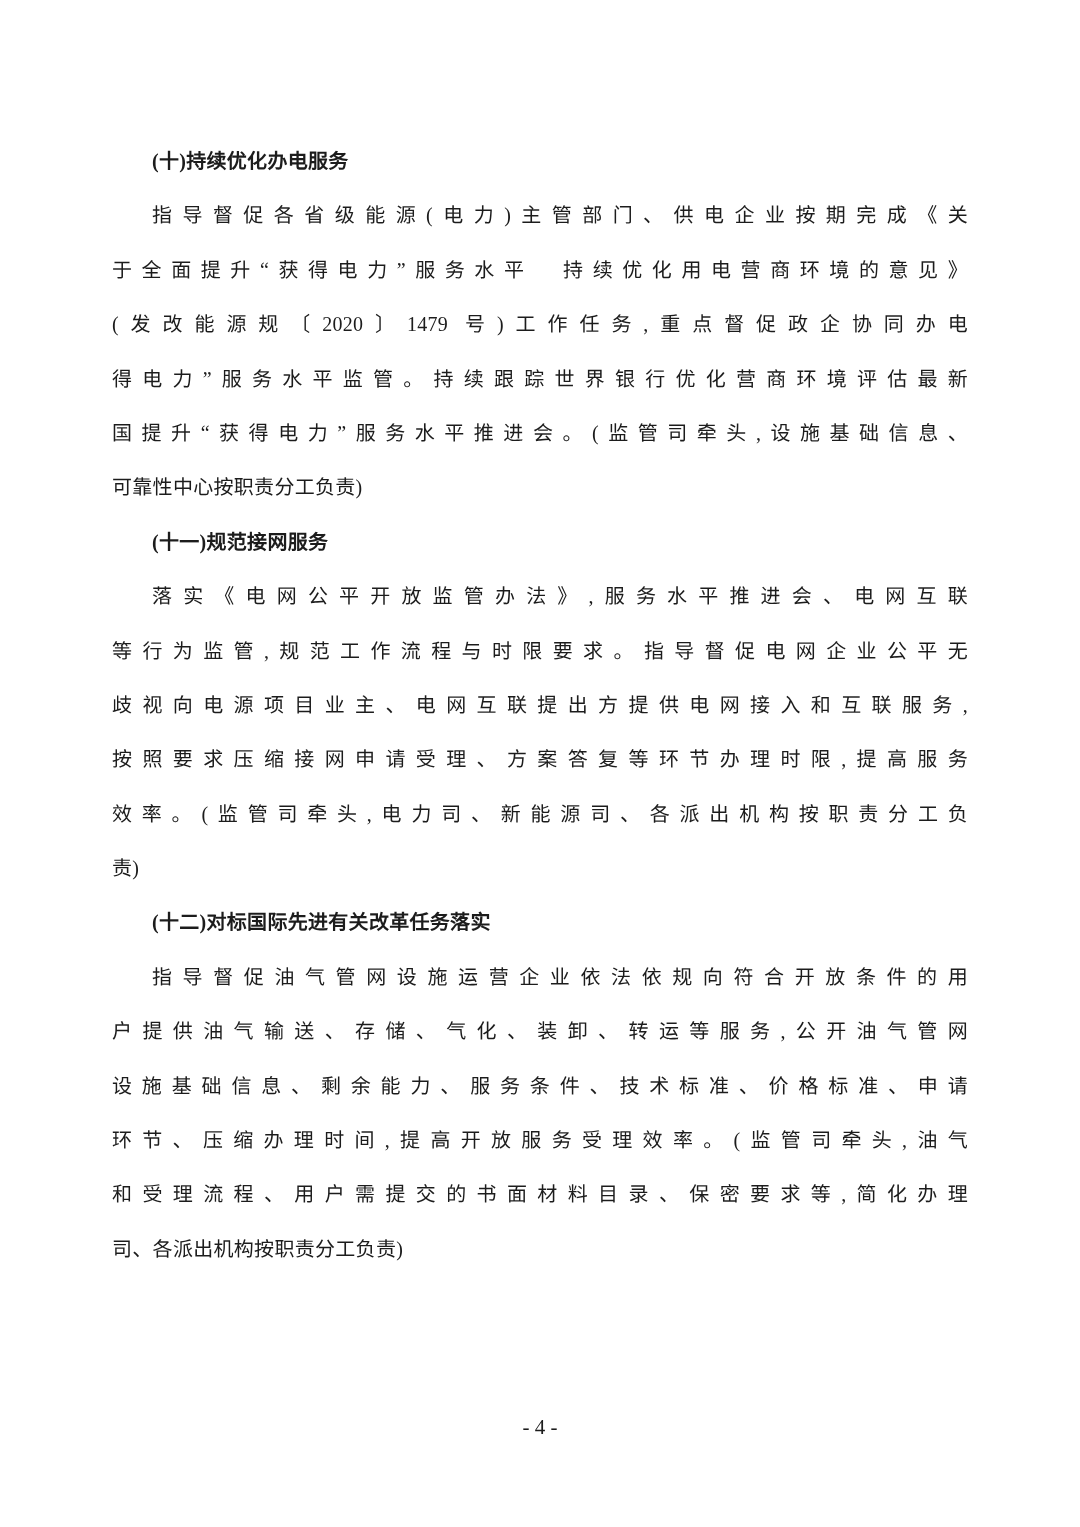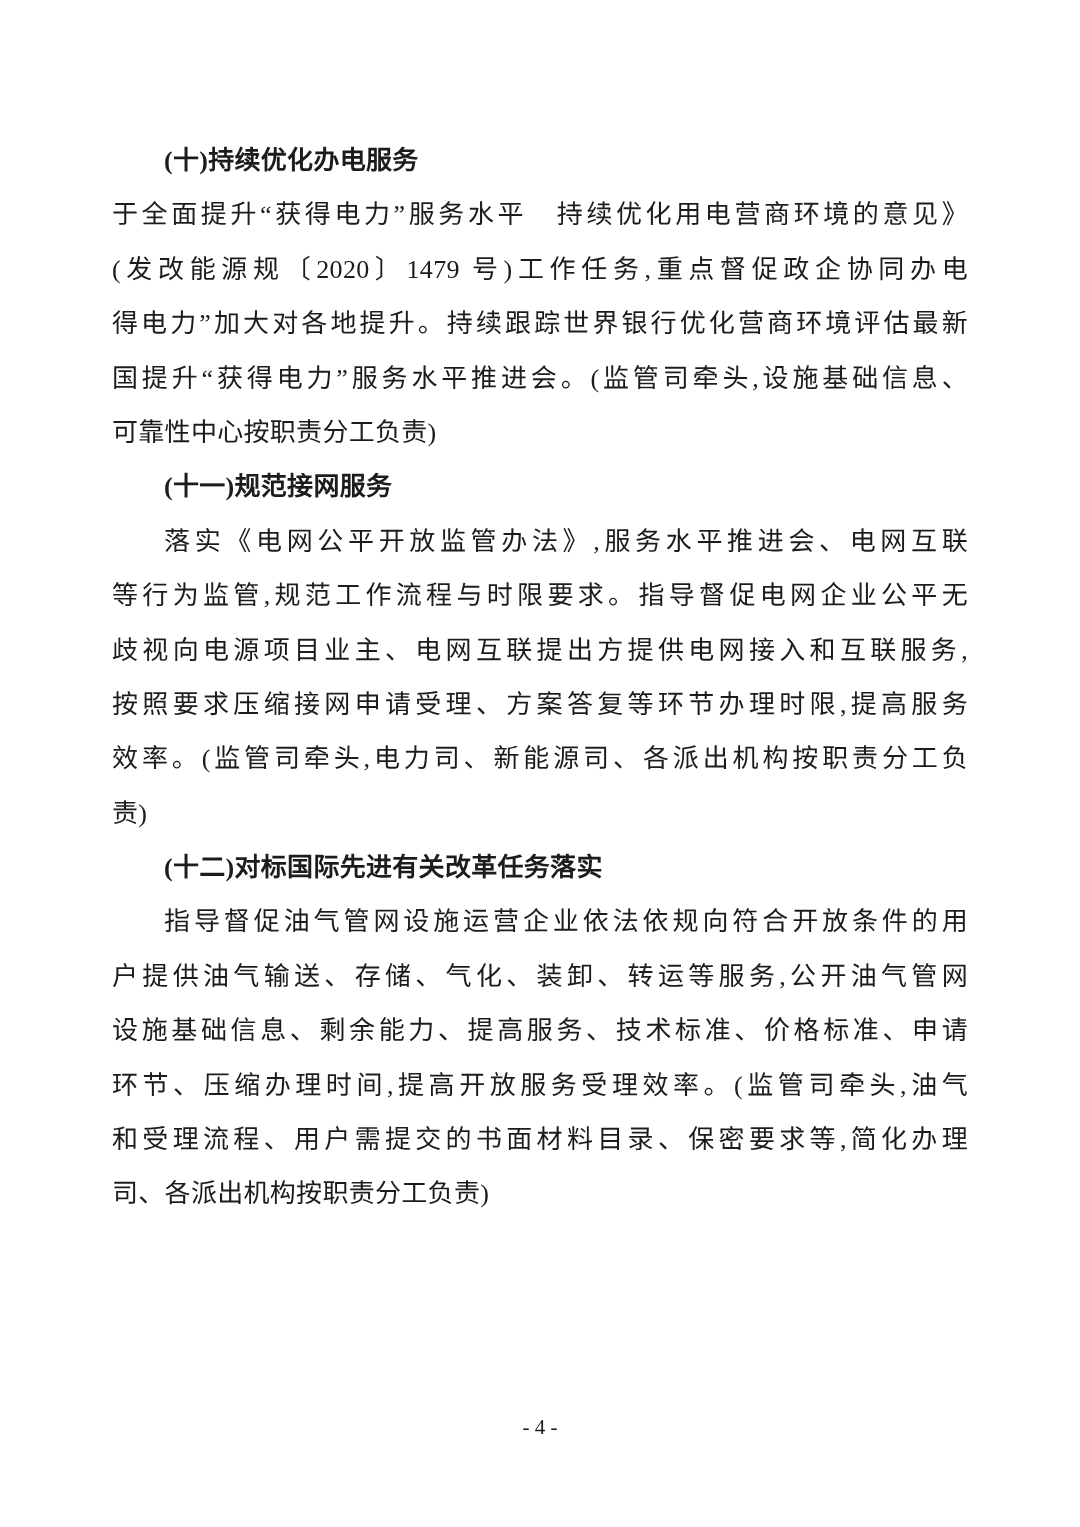--- a/index.html
+++ b/index.html
@@ -16,21 +16,21 @@
     font-family: "Liberation Serif", "DejaVu Serif", serif;
     color: #1c1c1c;
   }
   .content {
     position: absolute;
     left: 112px;
     top: 134px;
     width: 856px;
   }
   .line {
-    font-size: 26px;
+    font-size: 20px;
     line-height: 54.4px;
     height: 54.4px;
     text-align: justify;
     text-align-last: justify;
     text-justify: inter-ideograph;
     letter-spacing: 0.3px;
   }
   .indent {
     text-indent: 2em;
   }
@@ -57,40 +57,41 @@
   }
 </style>
 </head>
 <body>
 
 <div class="page">
   <div class="content">
 
     <div class="line heading">(十)持续优化办电服务</div>
 
+    <div class="line indent">指导督促各省级能源(电力)主管部门、供电企业按期完成《关</div>
     <div class="line">于全面提升“获得电力”服务水平　持续优化用电营商环境的意见》</div>
     <div class="line">(发改能源规〔2020〕1479 号)工作任务,重点督促政企协同办电</div>
-    <div class="line">得电力”加大对各地提升。持续跟踪世界银行优化营商环境评估最新</div>
+    <div class="line">得电力”服务水平监管。持续跟踪世界银行优化营商环境评估最新</div>
     <div class="line">国提升“获得电力”服务水平推进会。(监管司牵头,设施基础信息、</div>
     <div class="line last">可靠性中心按职责分工负责)</div>
 
     <div class="line heading">(十一)规范接网服务</div>
 
     <div class="line indent">落实《电网公平开放监管办法》,服务水平推进会、电网互联</div>
     <div class="line">等行为监管,规范工作流程与时限要求。指导督促电网企业公平无</div>
     <div class="line">歧视向电源项目业主、电网互联提出方提供电网接入和互联服务,</div>
     <div class="line">按照要求压缩接网申请受理、方案答复等环节办理时限,提高服务</div>
     <div class="line">效率。(监管司牵头,电力司、新能源司、各派出机构按职责分工负</div>
     <div class="line last">责)</div>
 
     <div class="line heading">(十二)对标国际先进有关改革任务落实</div>
 
     <div class="line indent">指导督促油气管网设施运营企业依法依规向符合开放条件的用</div>
     <div class="line">户提供油气输送、存储、气化、装卸、转运等服务,公开油气管网</div>
-    <div class="line">设施基础信息、剩余能力、提高服务、技术标准、价格标准、申请</div>
+    <div class="line">设施基础信息、剩余能力、服务条件、技术标准、价格标准、申请</div>
     <div class="line">环节、压缩办理时间,提高开放服务受理效率。(监管司牵头,油气</div>
     <div class="line">和受理流程、用户需提交的书面材料目录、保密要求等,简化办理</div>
     <div class="line last">司、各派出机构按职责分工负责)</div>
 
   </div>
 
   <div class="page-number">- 4 -</div>
 </div>
 
 </body></html>

